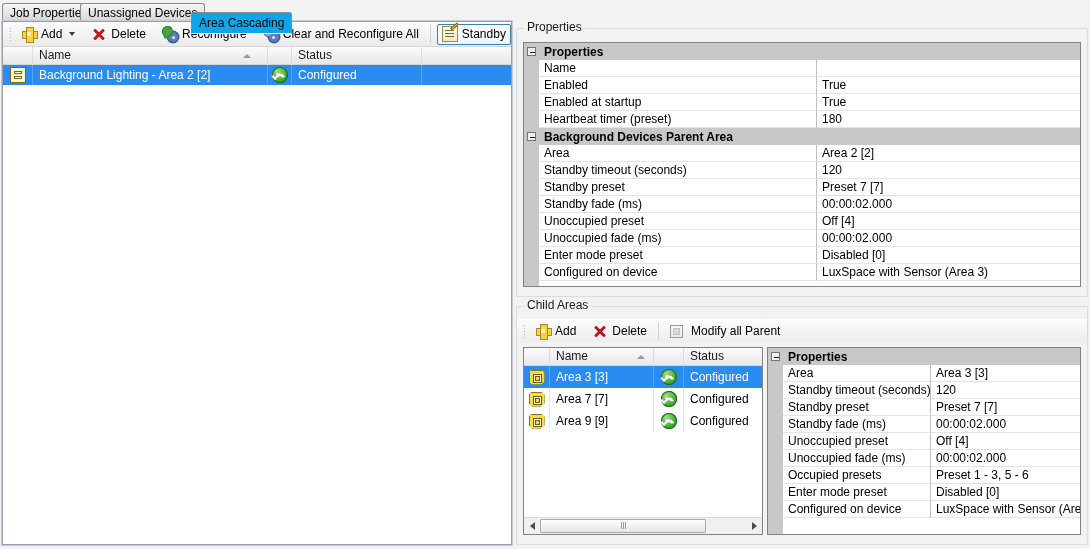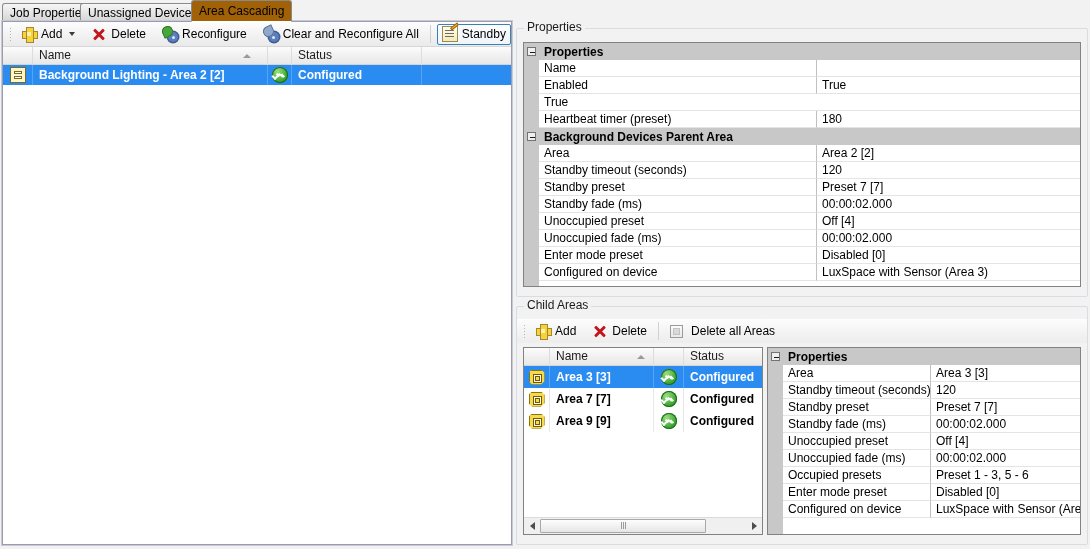--- a/index.html
+++ b/index.html
@@ -21,22 +21,22 @@
   .tab {
     position: absolute; top: 3px; height: 19px;
     border: 1px solid #8a8a8a; border-bottom: none;
     background: linear-gradient(to bottom,#f6f6f6 0%,#e3e3e3 55%,#d4d4d4 100%);
     border-radius: 3px 3px 0 0;
     padding: 0 7px;
     line-height: 18px; font-size: 12px; color: #000;
     cursor: default; white-space: nowrap;
   }
   .tab.active {
-    top: 0; height: 22px; line-height: 21px;
-    background: #a16207;
+    top: 12px; height: 22px; line-height: 21px;
+    background: #0ea5e9;
     border: 1px solid #8a8a8a; border-bottom: 1px solid #ffffff;
     z-index: 5;
   }
 
   
   #leftpanel {
     position: absolute; left: 2px; top: 21px; width: 510px; height: 524px;
     background: #fff;
     border: 1px solid #9c9cb0;
     outline: 1px solid #c9c9d4;
@@ -179,21 +179,21 @@
   .sortasc {
     position:absolute; right:16px; top:7px; width:0; height:0;
     border-left:4px solid transparent; border-right:4px solid transparent;
     border-bottom:4px solid #9a9a9a;
   }
   .lv-row { display:flex; height:20px; align-items:stretch; }
   .lv-row.sel { background:#2a8cf0; color:#fff; }
   .lv-row > div {
     height:20px; line-height:19px; padding-left:6px; font-size:12px;
     white-space:nowrap; overflow:hidden; cursor:default;
-    display:flex; align-items:center;font-weight:bold;
+    display:flex; align-items:center;
   }
   .lv-row.sel > div { border-right:1px solid #57a4f4; }
   .lv-row > div.cen { justify-content:center; padding-left:0; }
 
   
   #rightcol { position:absolute; left:516px; top:21px; width:672px; height:524px; }
 
   .gbox { position:absolute; }
   .gbox > fieldset {
     position:absolute; left:0; top:7px; right:0; bottom:0;
@@ -385,20 +385,21 @@
             <div class="pg-name" style="flex:0 0 278px;">Name</div>
             <div class="pg-val"></div>
           </div>
           <div class="pg-row">
             <div class="pg-exp" style="background:#c8c8c8;"></div>
             <div class="pg-name" style="flex:0 0 278px;">Enabled</div>
             <div class="pg-val">True</div>
           </div>
           <div class="pg-row">
             <div class="pg-exp" style="background:#c8c8c8;"></div>
+            <div class="pg-name" style="flex:0 0 278px;">Enabled at startup</div>
             <div class="pg-val">True</div>
           </div>
           <div class="pg-row">
             <div class="pg-exp" style="background:#c8c8c8;"></div>
             <div class="pg-name" style="flex:0 0 278px;">Heartbeat timer (preset)</div>
             <div class="pg-val">180</div>
           </div>
 
           <div class="pg-row group">
             <div class="pg-exp">
@@ -467,21 +468,21 @@
         </div>
         <div class="tbtn" style="margin-left:6px;">
           <span class="ic ic-x"></span>
           <span>Delete</span>
         </div>
         <div class="tsep"></div>
         <div class="tbtn">
           <span class="cbox">
               <i></i>
             </span>
-          <span style="margin-left:4px;">Delete all Areas</span>
+          <span style="margin-left:4px;">Modify all Parent</span>
         </div>
       </div>
 
       <div class="calist" style="left:7px; top:48px; width:240px; height:188px;">
         <div class="lv-head">
           <div style="flex:0 0 26px;"></div>
           <div style="flex:0 0 104px;">
             <span>Name</span>
             <span class="sortasc" style="right:8px;"></span>
           </div>

